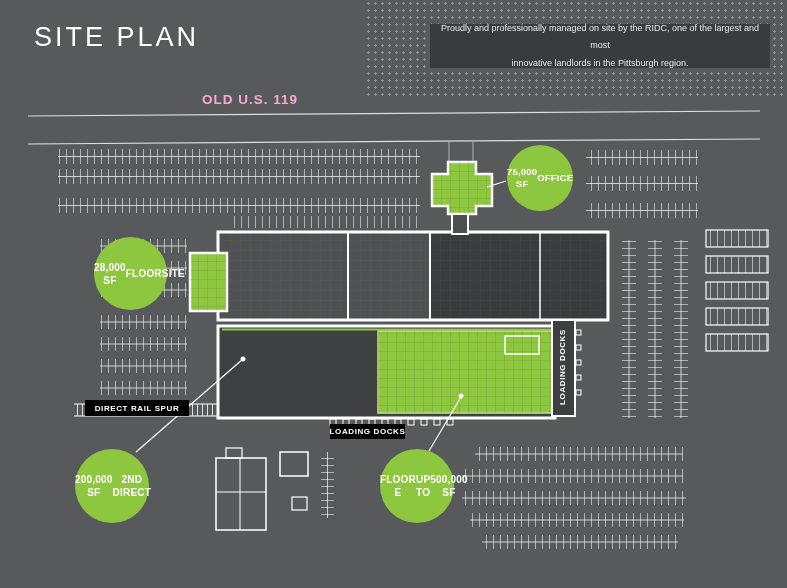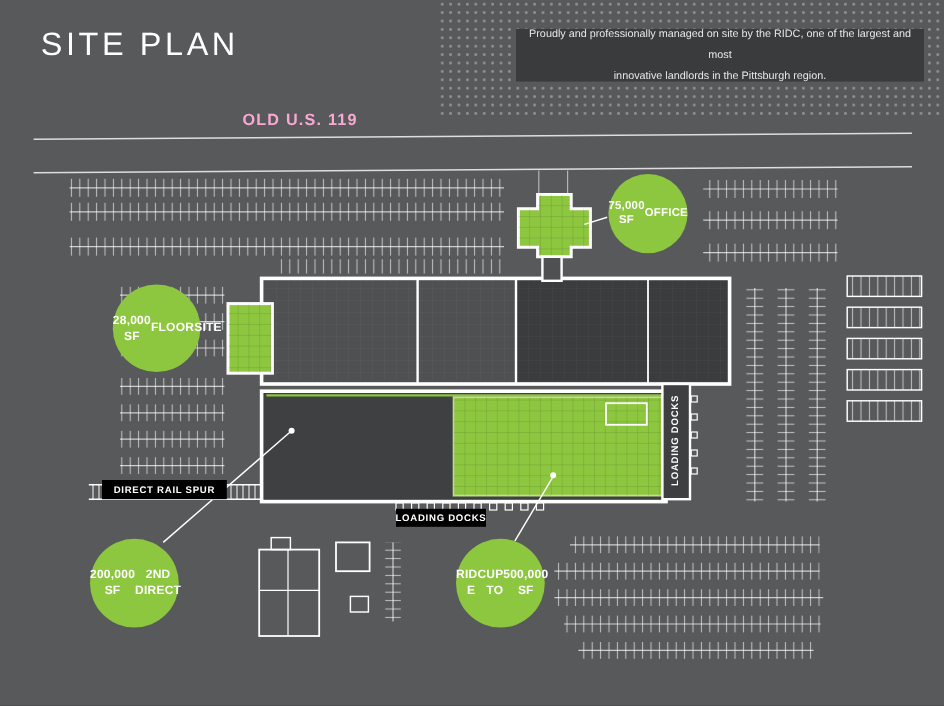--- a/index.html
+++ b/index.html
@@ -226,21 +226,21 @@
     <span>FLOOR</span>
     <span>SITE</span>
   </div>
 
   <div class="badge badge-floor">
     <span>200,000 SF</span>
     <span>2ND DIRECT</span>
   </div>
 
   <div class="badge badge-suite">
-    <span>RIDC E</span>
+    <span>FLOOR E</span>
     <span>UP TO</span>
     <span>500,000 SF</span>
   </div>
 
   <div class="pill pill-rail">DIRECT RAIL SPUR</div>
   <div class="pill pill-docks">LOADING DOCKS</div>
   <div class="docks-right">LOADING DOCKS</div>
 
 </div>
 

